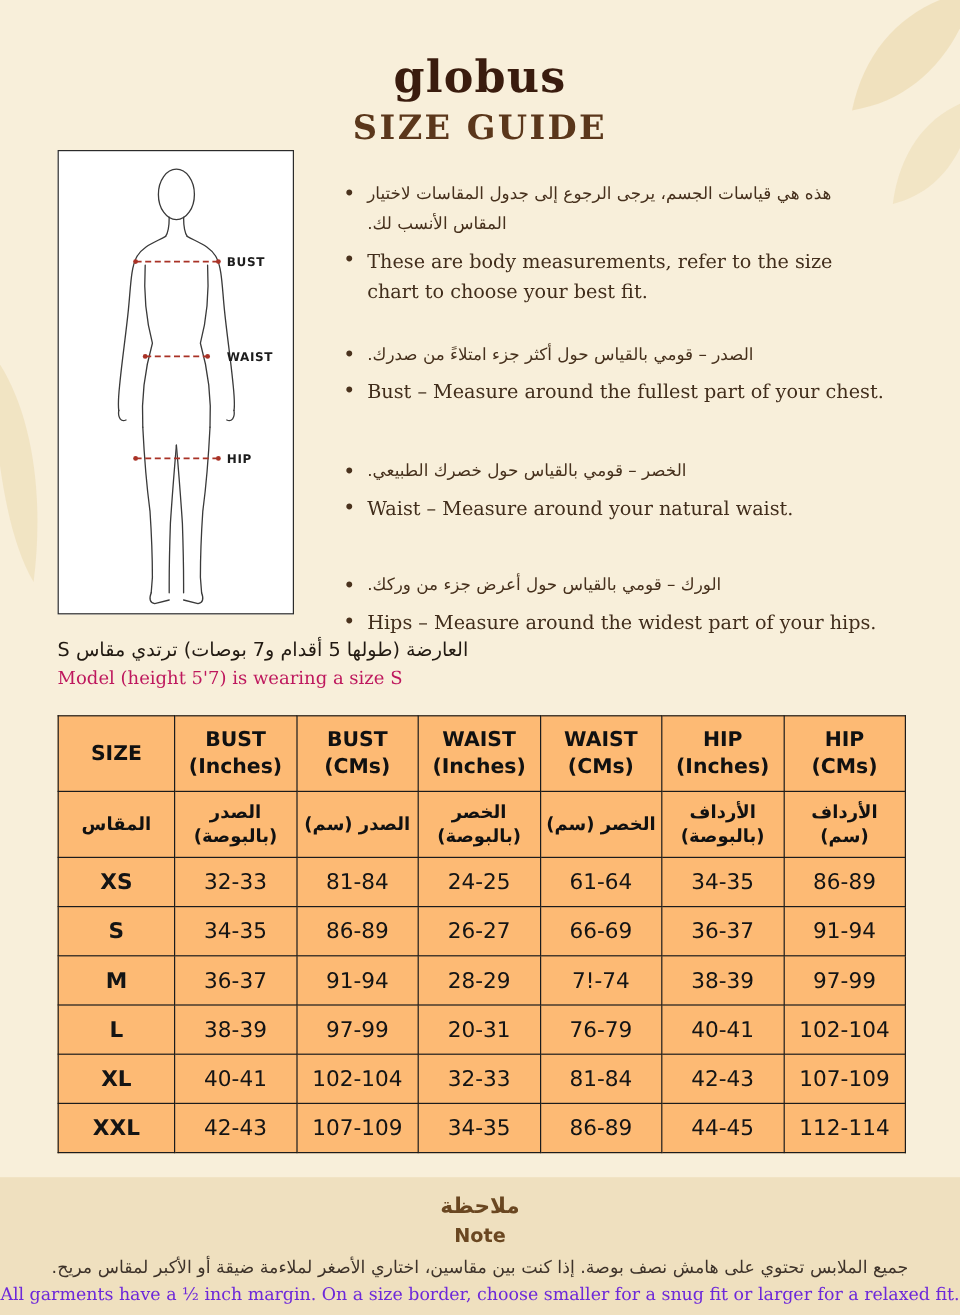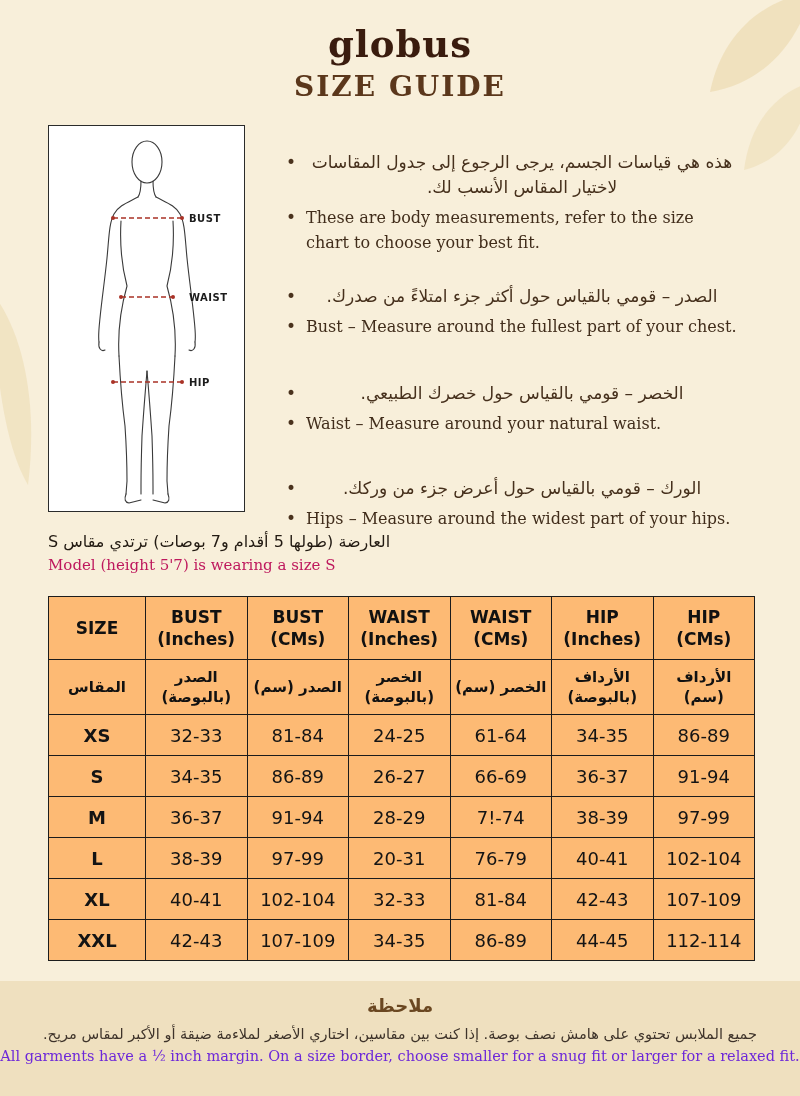--- a/index.html
+++ b/index.html
@@ -7,33 +7,33 @@
     width:800px;height:1096px;position:relative;overflow:hidden;
     background:#f8efda;
     font-family:"DejaVu Sans",sans-serif;
     color:#45301e;
   }
   .leaf{position:absolute;z-index:0;pointer-events:none;}
   .content{position:relative;z-index:1;}
 
   
   .header{position:absolute;top:22px;left:0;right:0;text-align:center;}
-  .brand{font-family:"DejaVu Serif",serif;font-weight:700;font-size:37px;color:#3a1c0e;letter-spacing:1px;}
+  .brand{font-family:"DejaVu Serif",serif;font-weight:700;font-size:37px;color:#3a1c0e;letter-spacing:1px;margin-top:20px;}
   .page-title{font-family:"DejaVu Serif",serif;font-weight:700;font-size:28px;color:#5b371b;letter-spacing:2px;margin-top:4px;}
 
   
   .figure-box{position:absolute;left:48px;top:125px;width:197px;height:387px;background:#ffffff;border:1px solid #2b2b2b;box-sizing:border-box;}
 
   
   .instructions{position:absolute;left:286px;top:150px;width:452px;}
   .group{margin-bottom:29px;}
   .line{display:flex;gap:10px;margin-bottom:5px;}
   .dot{color:#4a321d;font-size:17px;line-height:25px;flex:0 0 auto;}
   .txt{flex:1;line-height:25px;}
-  .txt.ar{direction:rtl;text-align:center;font-size:17px;color:#46301c;}
+  .txt.ar{direction:rtl;text-align:left;font-size:14px;color:#46301c;}
   .txt.en{font-family:"DejaVu Serif","DejaVu Sans",serif;font-size:16px;color:#412d1b;}
 
   
   .model-note{position:absolute;left:48px;top:530px;}
   .model-ar{direction:rtl;text-align:right;font-size:16px;color:#221a12;line-height:24px;}
   .model-en{font-family:"DejaVu Serif","DejaVu Sans",serif;font-size:15px;color:#be185d;line-height:22px;}
 
   
   table.size-chart{position:absolute;left:48px;top:596px;width:706px;border-collapse:collapse;table-layout:fixed;background:#fdba74;}
   .size-chart th,.size-chart td{border:1px solid #1c1c1c;text-align:center;vertical-align:middle;padding:0;}
@@ -292,17 +292,18 @@
         <td>34-35</td>
         <td>86-89</td>
         <td>44-45</td>
         <td>112-114</td>
       </tr>
     </tbody>
   </table>
 
   <div class="footer">
     <div class="note-title-ar">ملاحظة</div>
+    <div class="note-title-en">Note</div>
     <div class="note-body-ar">جميع الملابس تحتوي على هامش نصف بوصة. إذا كنت بين مقاسين، اختاري الأصغر لملاءمة ضيقة أو الأكبر لمقاس مريح.</div>
     <div class="note-body-en">All garments have a ½ inch margin. On a size border, choose smaller for a snug fit or larger for a relaxed fit.</div>
   </div>
 
 </div>
 
 </body></html>

